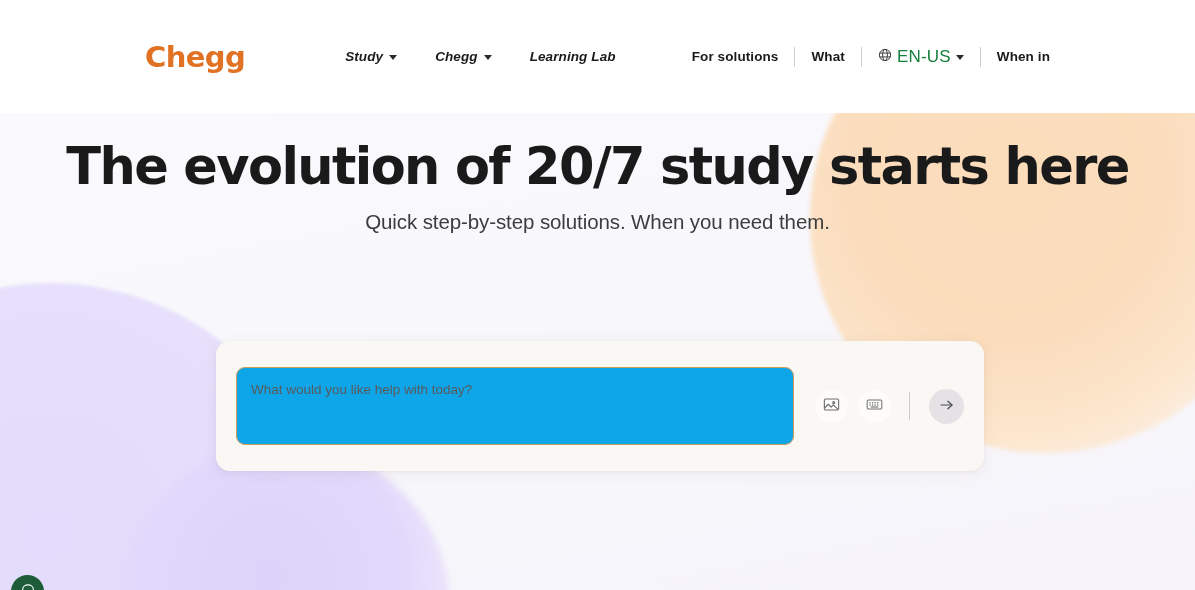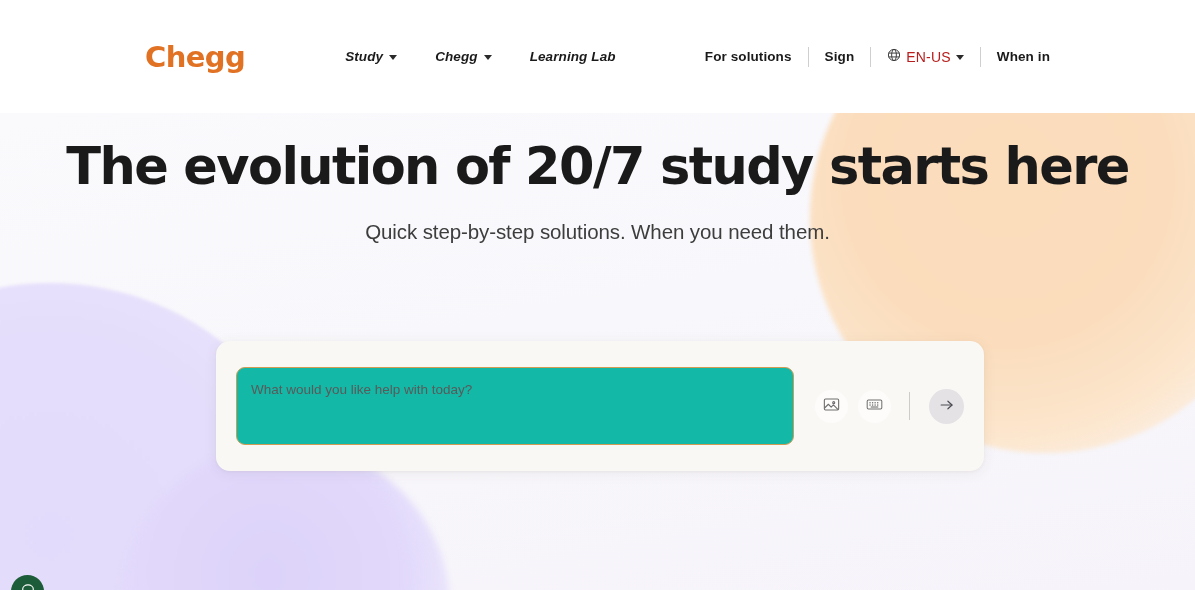--- a/index.html
+++ b/index.html
@@ -87,22 +87,22 @@
     height: 20px;
     background: #cfcfcf;
     margin: 0 16px;
   }
 
   .lang {
     display: flex;
     align-items: center;
     gap: 5px;
     cursor: pointer;
-    font-size: 14px;
-    color: #b91c1c;
+    font-size: 17px;
+    color: #15803d;
     letter-spacing: 0.2px;
   }
 
   .globe { display: block; }
 
   
   .hero {
     position: absolute;
     left: 0; top: 113px;
     width: 1195px;
@@ -160,21 +160,21 @@
   .headline {
     font-family: "DejaVu Sans", sans-serif;
     font-size: 51px;
     font-weight: bold;
     color: #1a1a1a;
     letter-spacing: -1.6px;
     line-height: 1.12;
   }
 
   .subhead {
-    margin-top: 25px;
+    margin-top: 15px;
     font-size: 20.5px;
     color: #3d3d3d;
     font-weight: 400;
     letter-spacing: -0.1px;
   }
 
   
   .search-card {
     position: absolute;
     left: 216px;
@@ -186,21 +186,21 @@
     box-shadow: 0 2px 14px rgba(90,70,40,0.07), 0 1px 3px rgba(90,70,40,0.05);
     display: flex;
     align-items: center;
     padding: 0 20px 0 20px;
     z-index: 20;
   }
 
   .search-input {
     width: 576px;
     height: 78px;
-    background: #14b8a6;
+    background: #0ea5e9;
     border: 1.5px solid #d09b52;
     border-radius: 9px;
     padding: 13px 14px;
     font-family: "Liberation Sans", sans-serif;
     font-size: 13.5px;
     color: #4a4a4a;
     resize: none;
     outline: none;
     line-height: 1.4;
   }
@@ -292,21 +292,21 @@
 
     <div class="nav-right">
 
       <div class="nav-link">
         <span>For solutions</span>
       </div>
 
       <div class="divider-v"></div>
 
       <div class="nav-link">
-        <span>Sign</span>
+        <span>What</span>
       </div>
 
       <div class="divider-v"></div>
 
       <div class="lang">
         <span class="globe">
           <svg width="14" height="14" viewBox="0 0 16 16" fill="none" stroke="#3a3a3a" stroke-width="1.1">
             <circle cx="8" cy="8" r="6.4"></circle>
             <ellipse cx="8" cy="8" rx="2.7" ry="6.4"></ellipse>
             <line x1="1.8" y1="5.8" x2="14.2" y2="5.8"></line>

